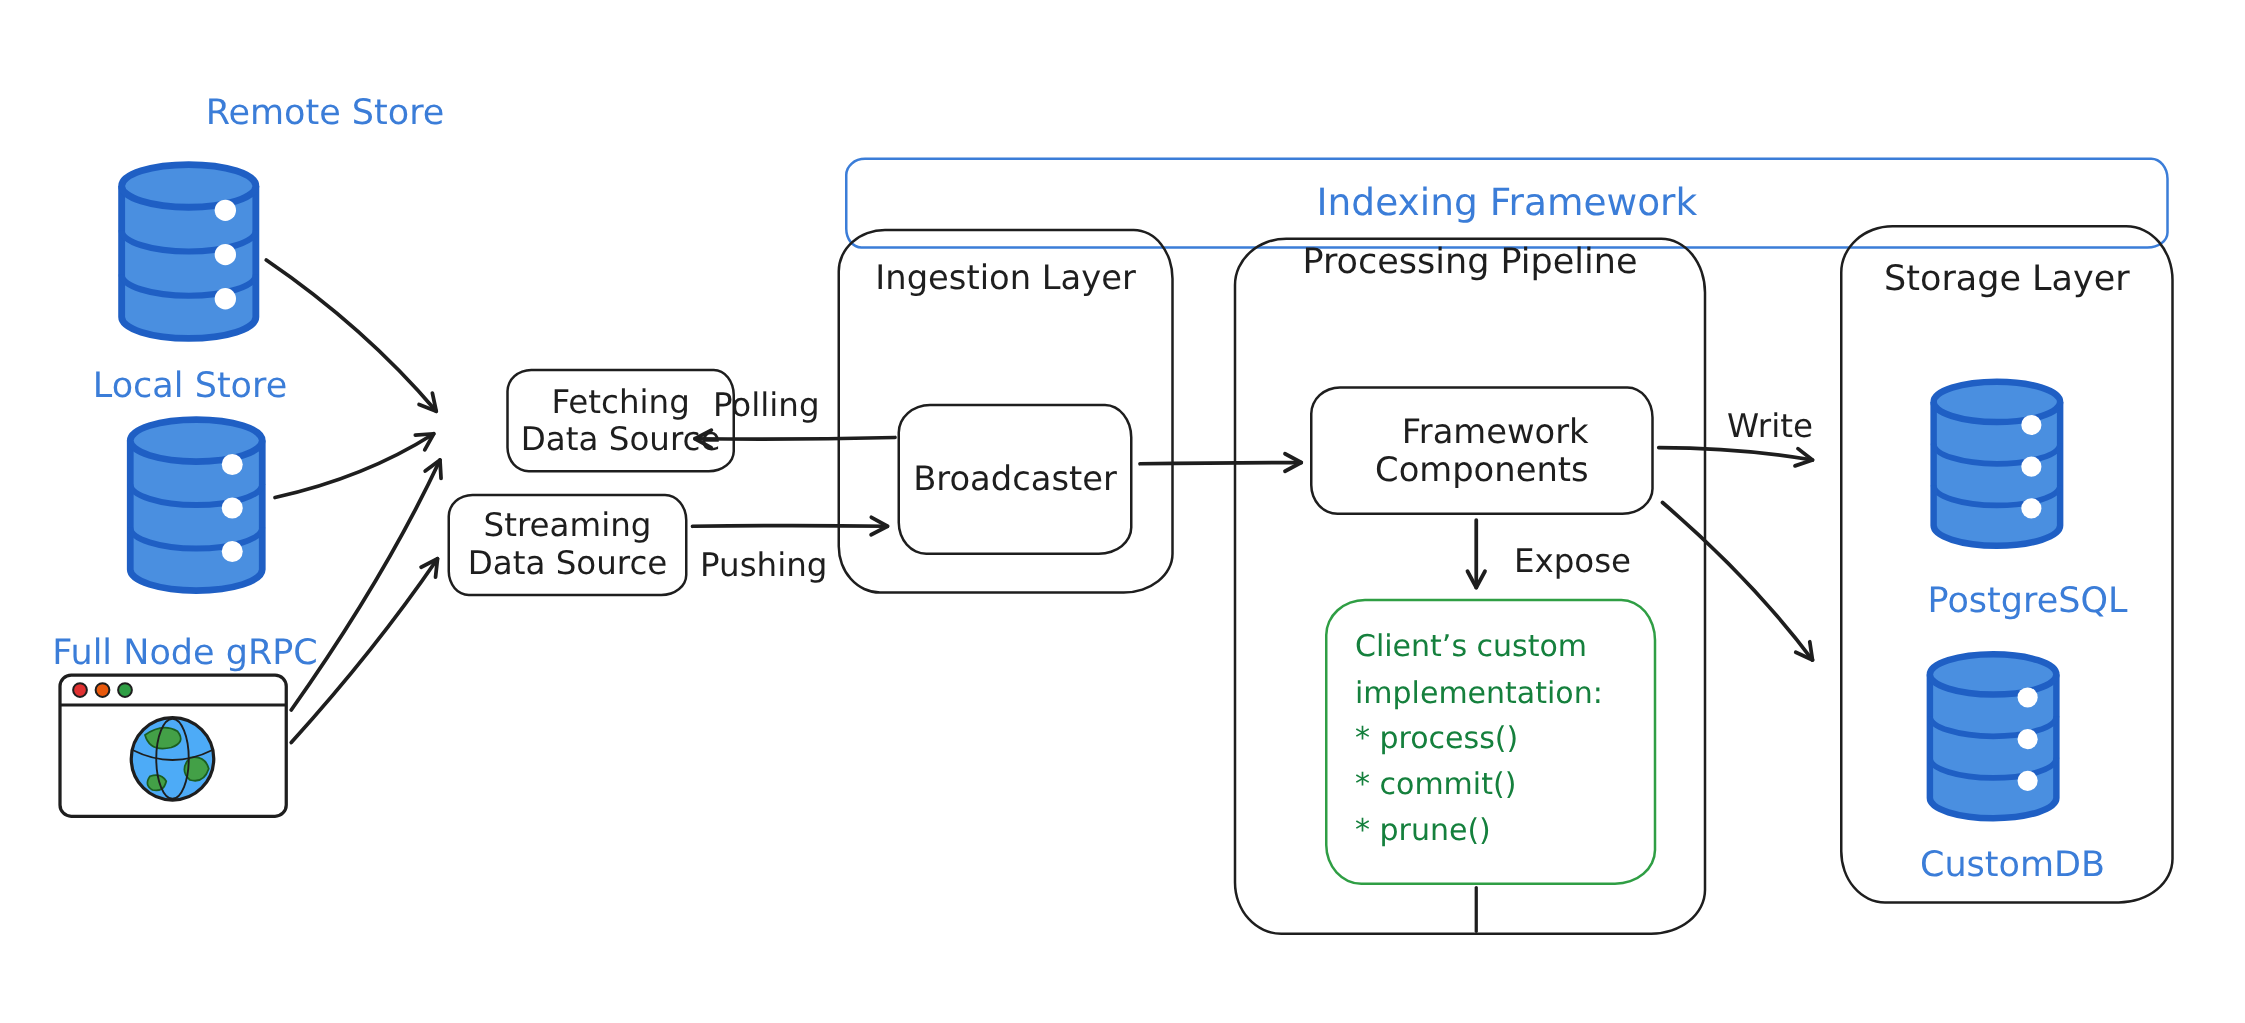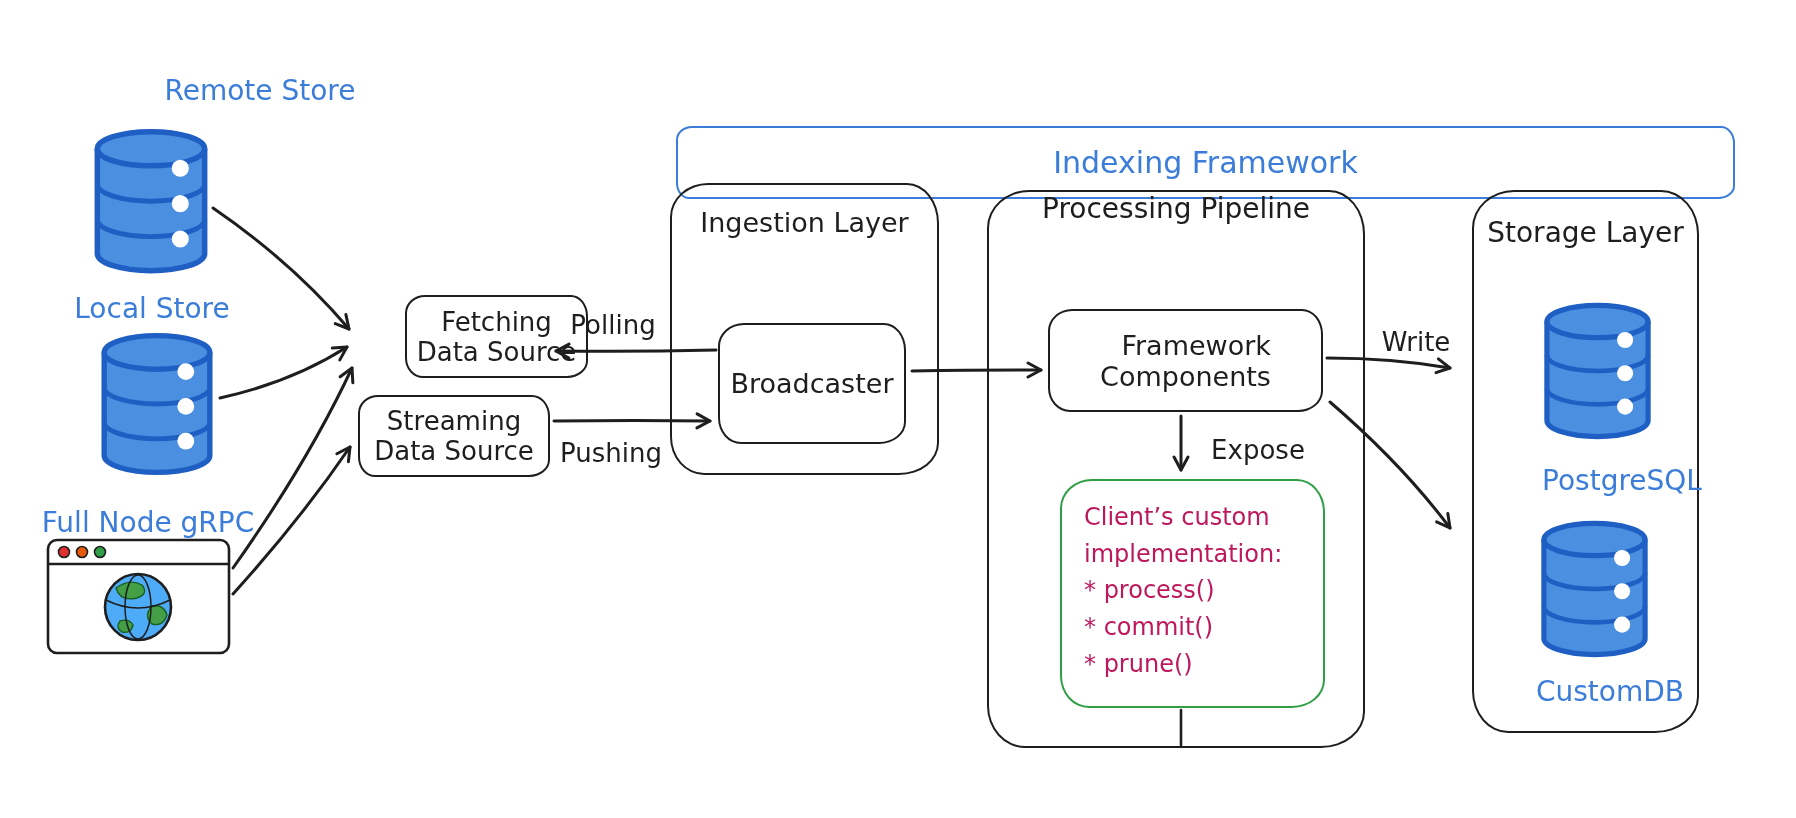--- a/index.html
+++ b/index.html
@@ -8,21 +8,21 @@
     font-family:"DejaVu Sans", sans-serif;color:#1e1e1e;
   }
   .box{
     position:absolute;border:2.6px solid #1e1e1e;background:transparent;box-sizing:border-box;
   }
   .center{display:flex;align-items:center;justify-content:center;text-align:center;}
   .toplabel{display:flex;justify-content:center;align-items:flex-start;text-align:center;}
   .ml{white-space:pre-line;}
   .txt{position:absolute;transform:translate(-50%,-50%);white-space:pre-line;line-height:1.25;}
   .blue{color:#3b7dd8;}
-  .green{color:#be185d;}
+  .green{color:#15803d;}
   .f26{font-size:26px;}
   .f27{font-size:27px;}
   .f28{font-size:28px;}
   .f30{font-size:30px;}
 
   .banner{
     left:676px;top:82px;width:1059px;height:73px;
     border-color:#3b7dd8;border-width:2.4px;
     border-radius:16px 14px 17px 13px / 14px 17px 13px 16px;
     margin-top:44px;
@@ -57,21 +57,21 @@
     text-align:right;
   }
   .clientimpl{
     left:1060px;top:479px;width:265px;height:229px;
     border-color:#2f9e44;
     border-radius:32px 28px 33px 29px / 29px 33px 28px 32px;
     padding:18px 22px;display:block;
     font-size:24px;line-height:1.53;text-align:left;
   }
   .storage{
-    left:1472px;top:190px;width:227px;height:543px;
+    left:1472px;top:180px;width:267px;height:543px;
     border-radius:42px 38px 44px 36px / 38px 44px 36px 42px;
     padding-top:24px;
   }
   .overlay{position:absolute;left:0;top:0;pointer-events:none;}
 </style>
 </head>
 <body>
 
 <div class="canvas">
 

